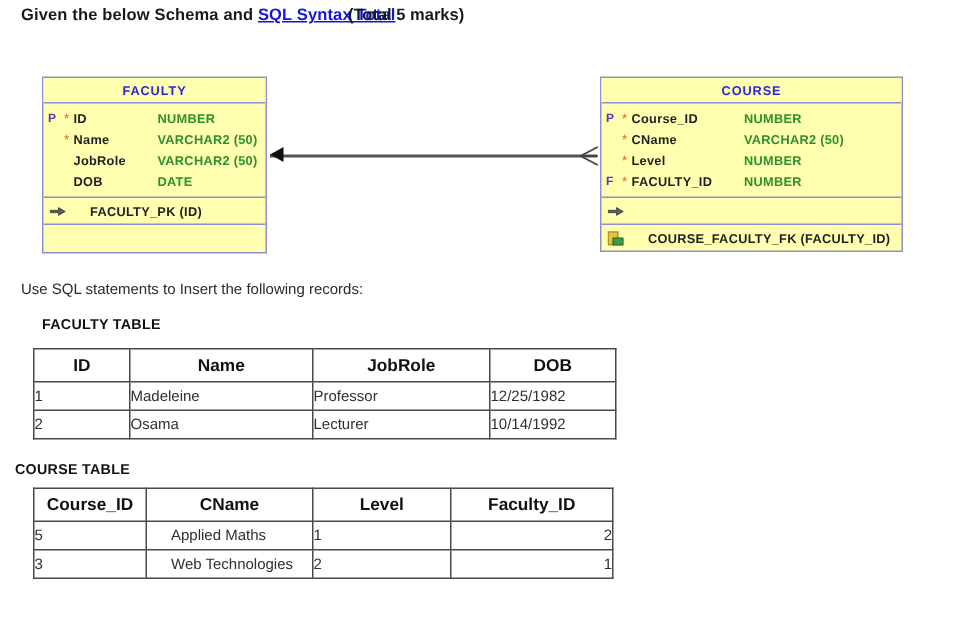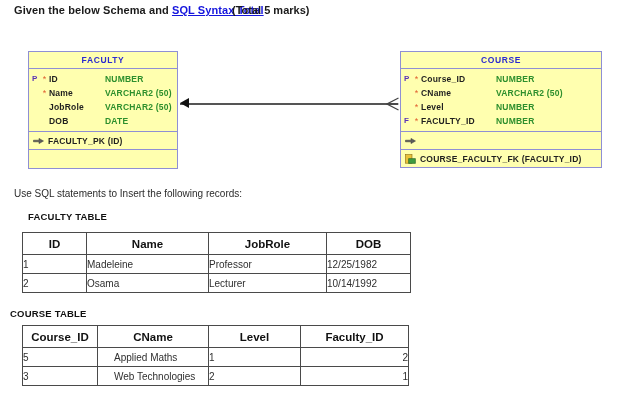--- a/index.html
+++ b/index.html
@@ -113,21 +113,21 @@
     padding-left: 4px;
     white-space: nowrap;
     border-bottom: 1.5px solid #8f8fd4;
   }
   .key-row:last-child { border-bottom: none; }
   .key-row .klabel {
     font-size: 8.5px;
     font-weight: bold;
     color: #1f1f1f;
     letter-spacing: 0.2px;
-    margin-left: 4px;
+    margin-left: 16px;
   }
   .icon-pk, .icon-fk {
     display: inline-block;
     width: 11px;
     height: 10px;
     position: relative;
     flex: 0 0 auto;
   }
 
   

